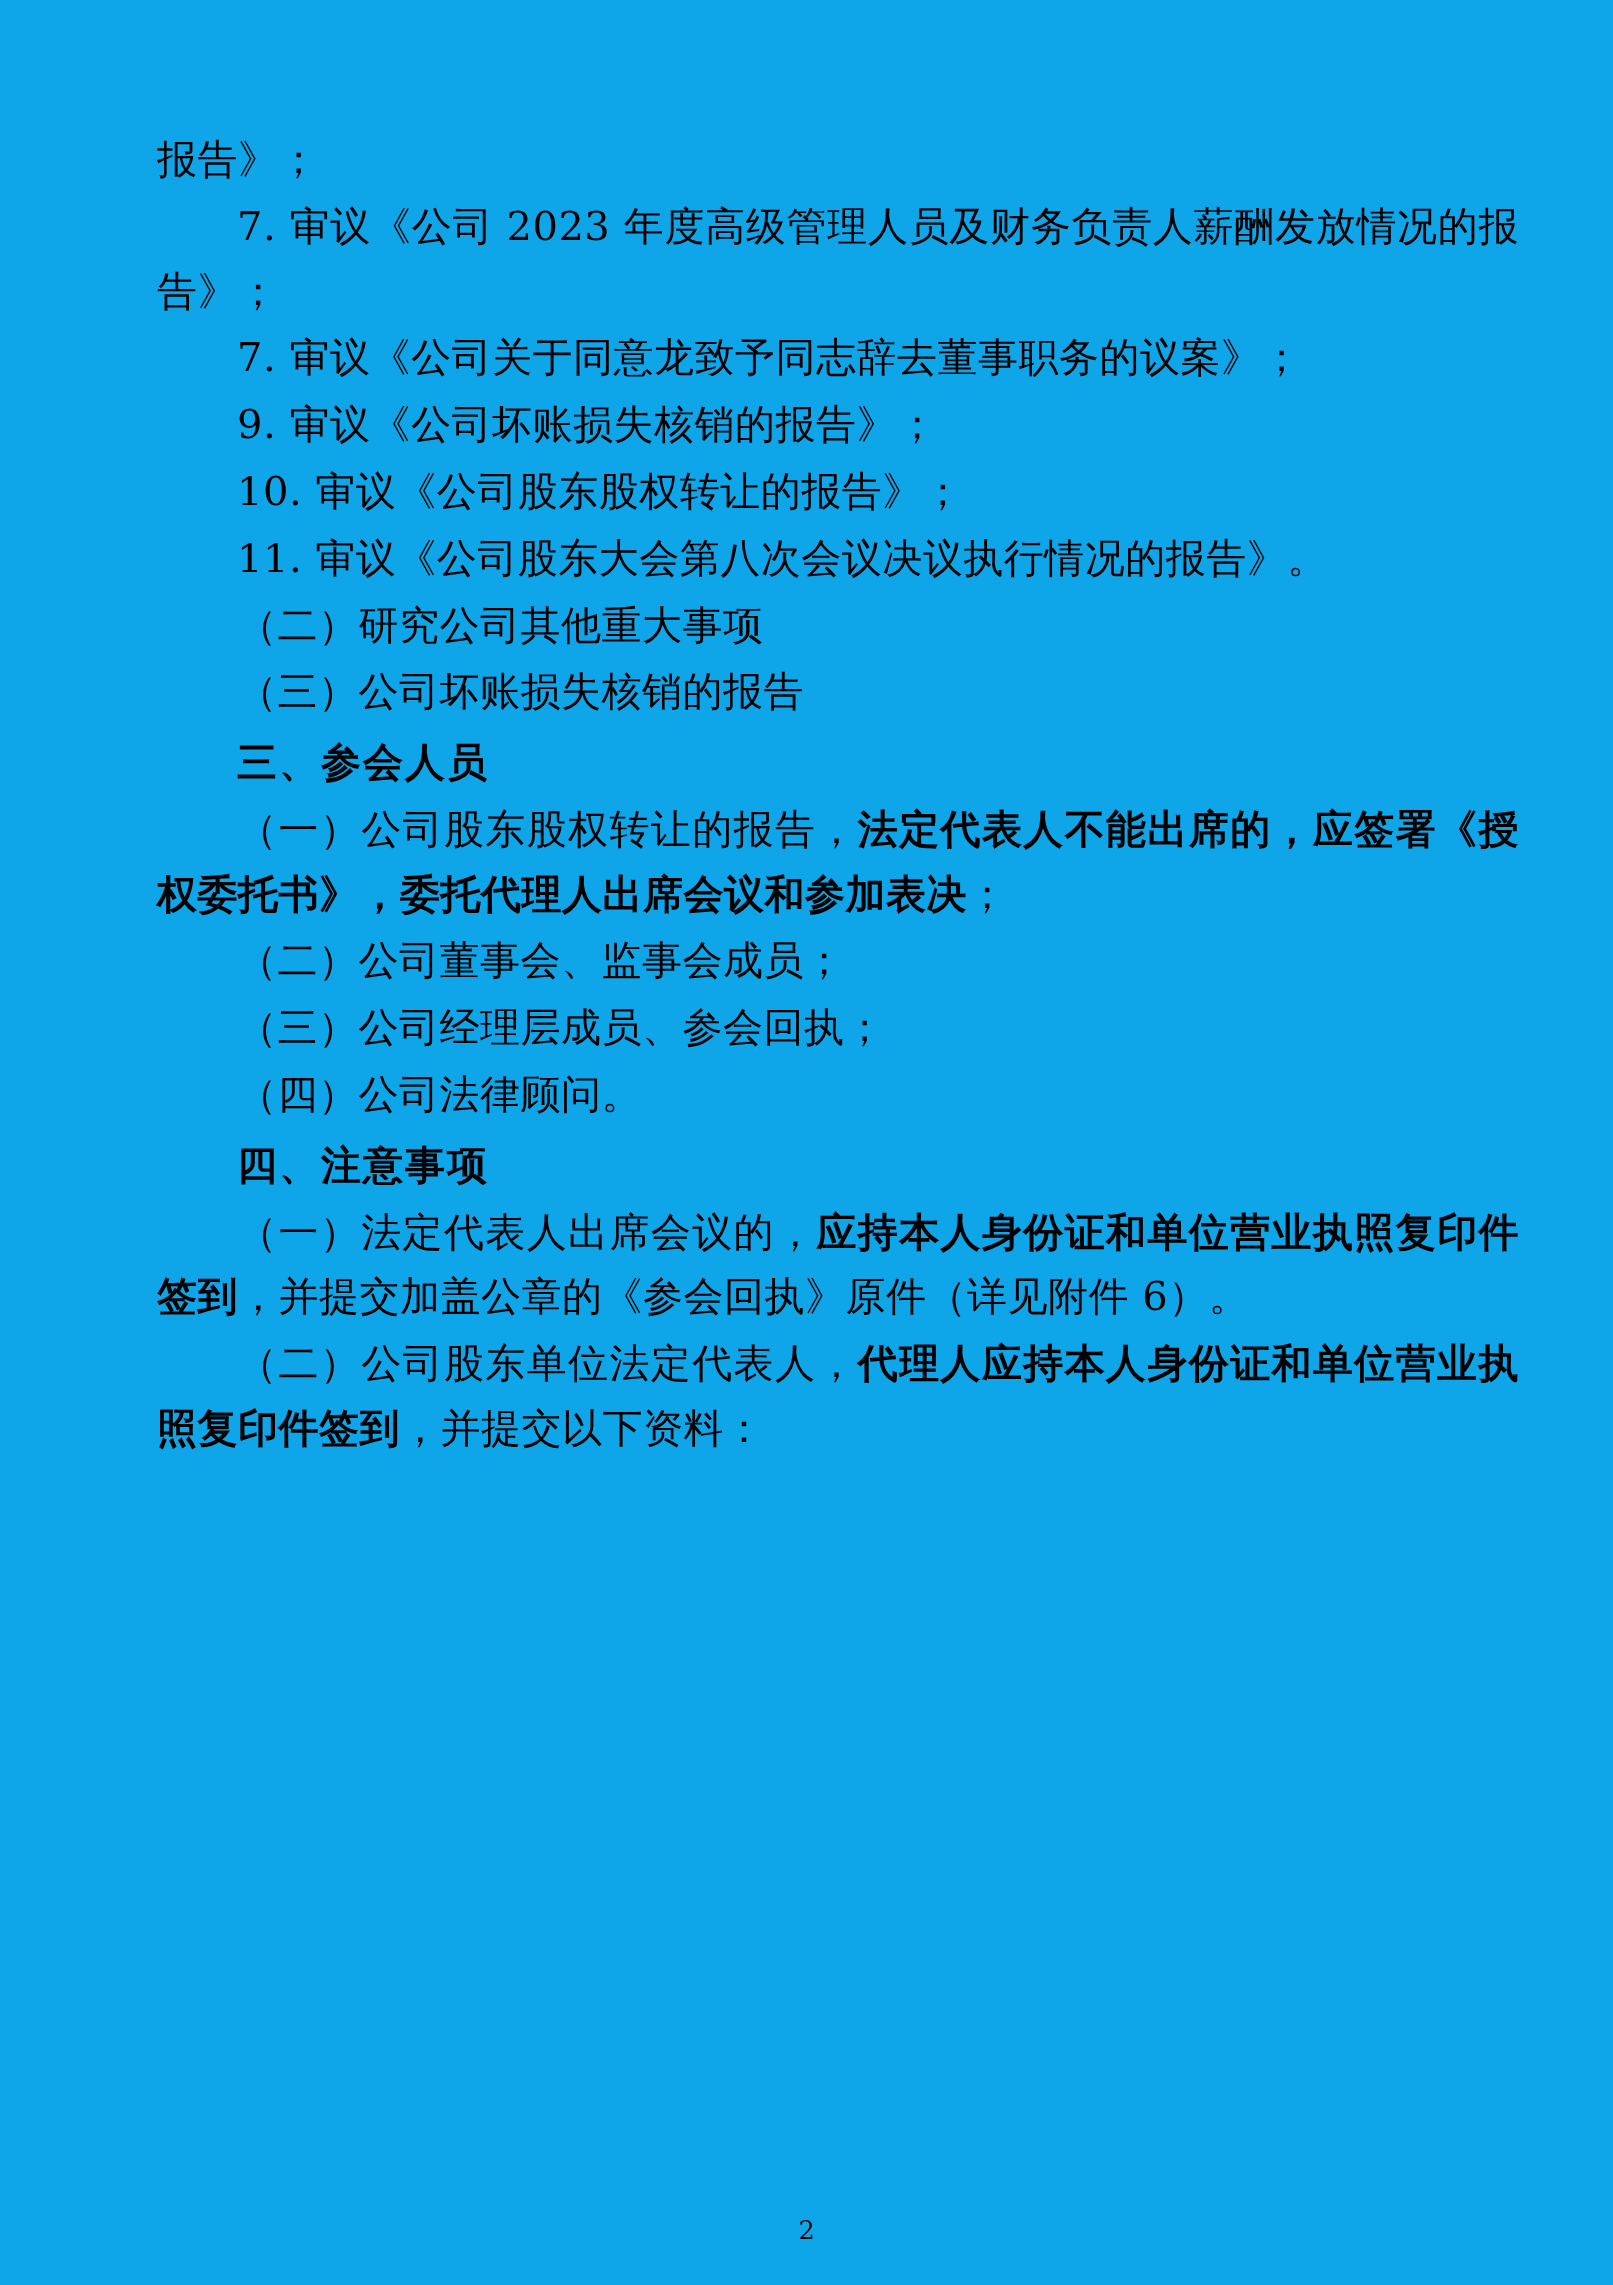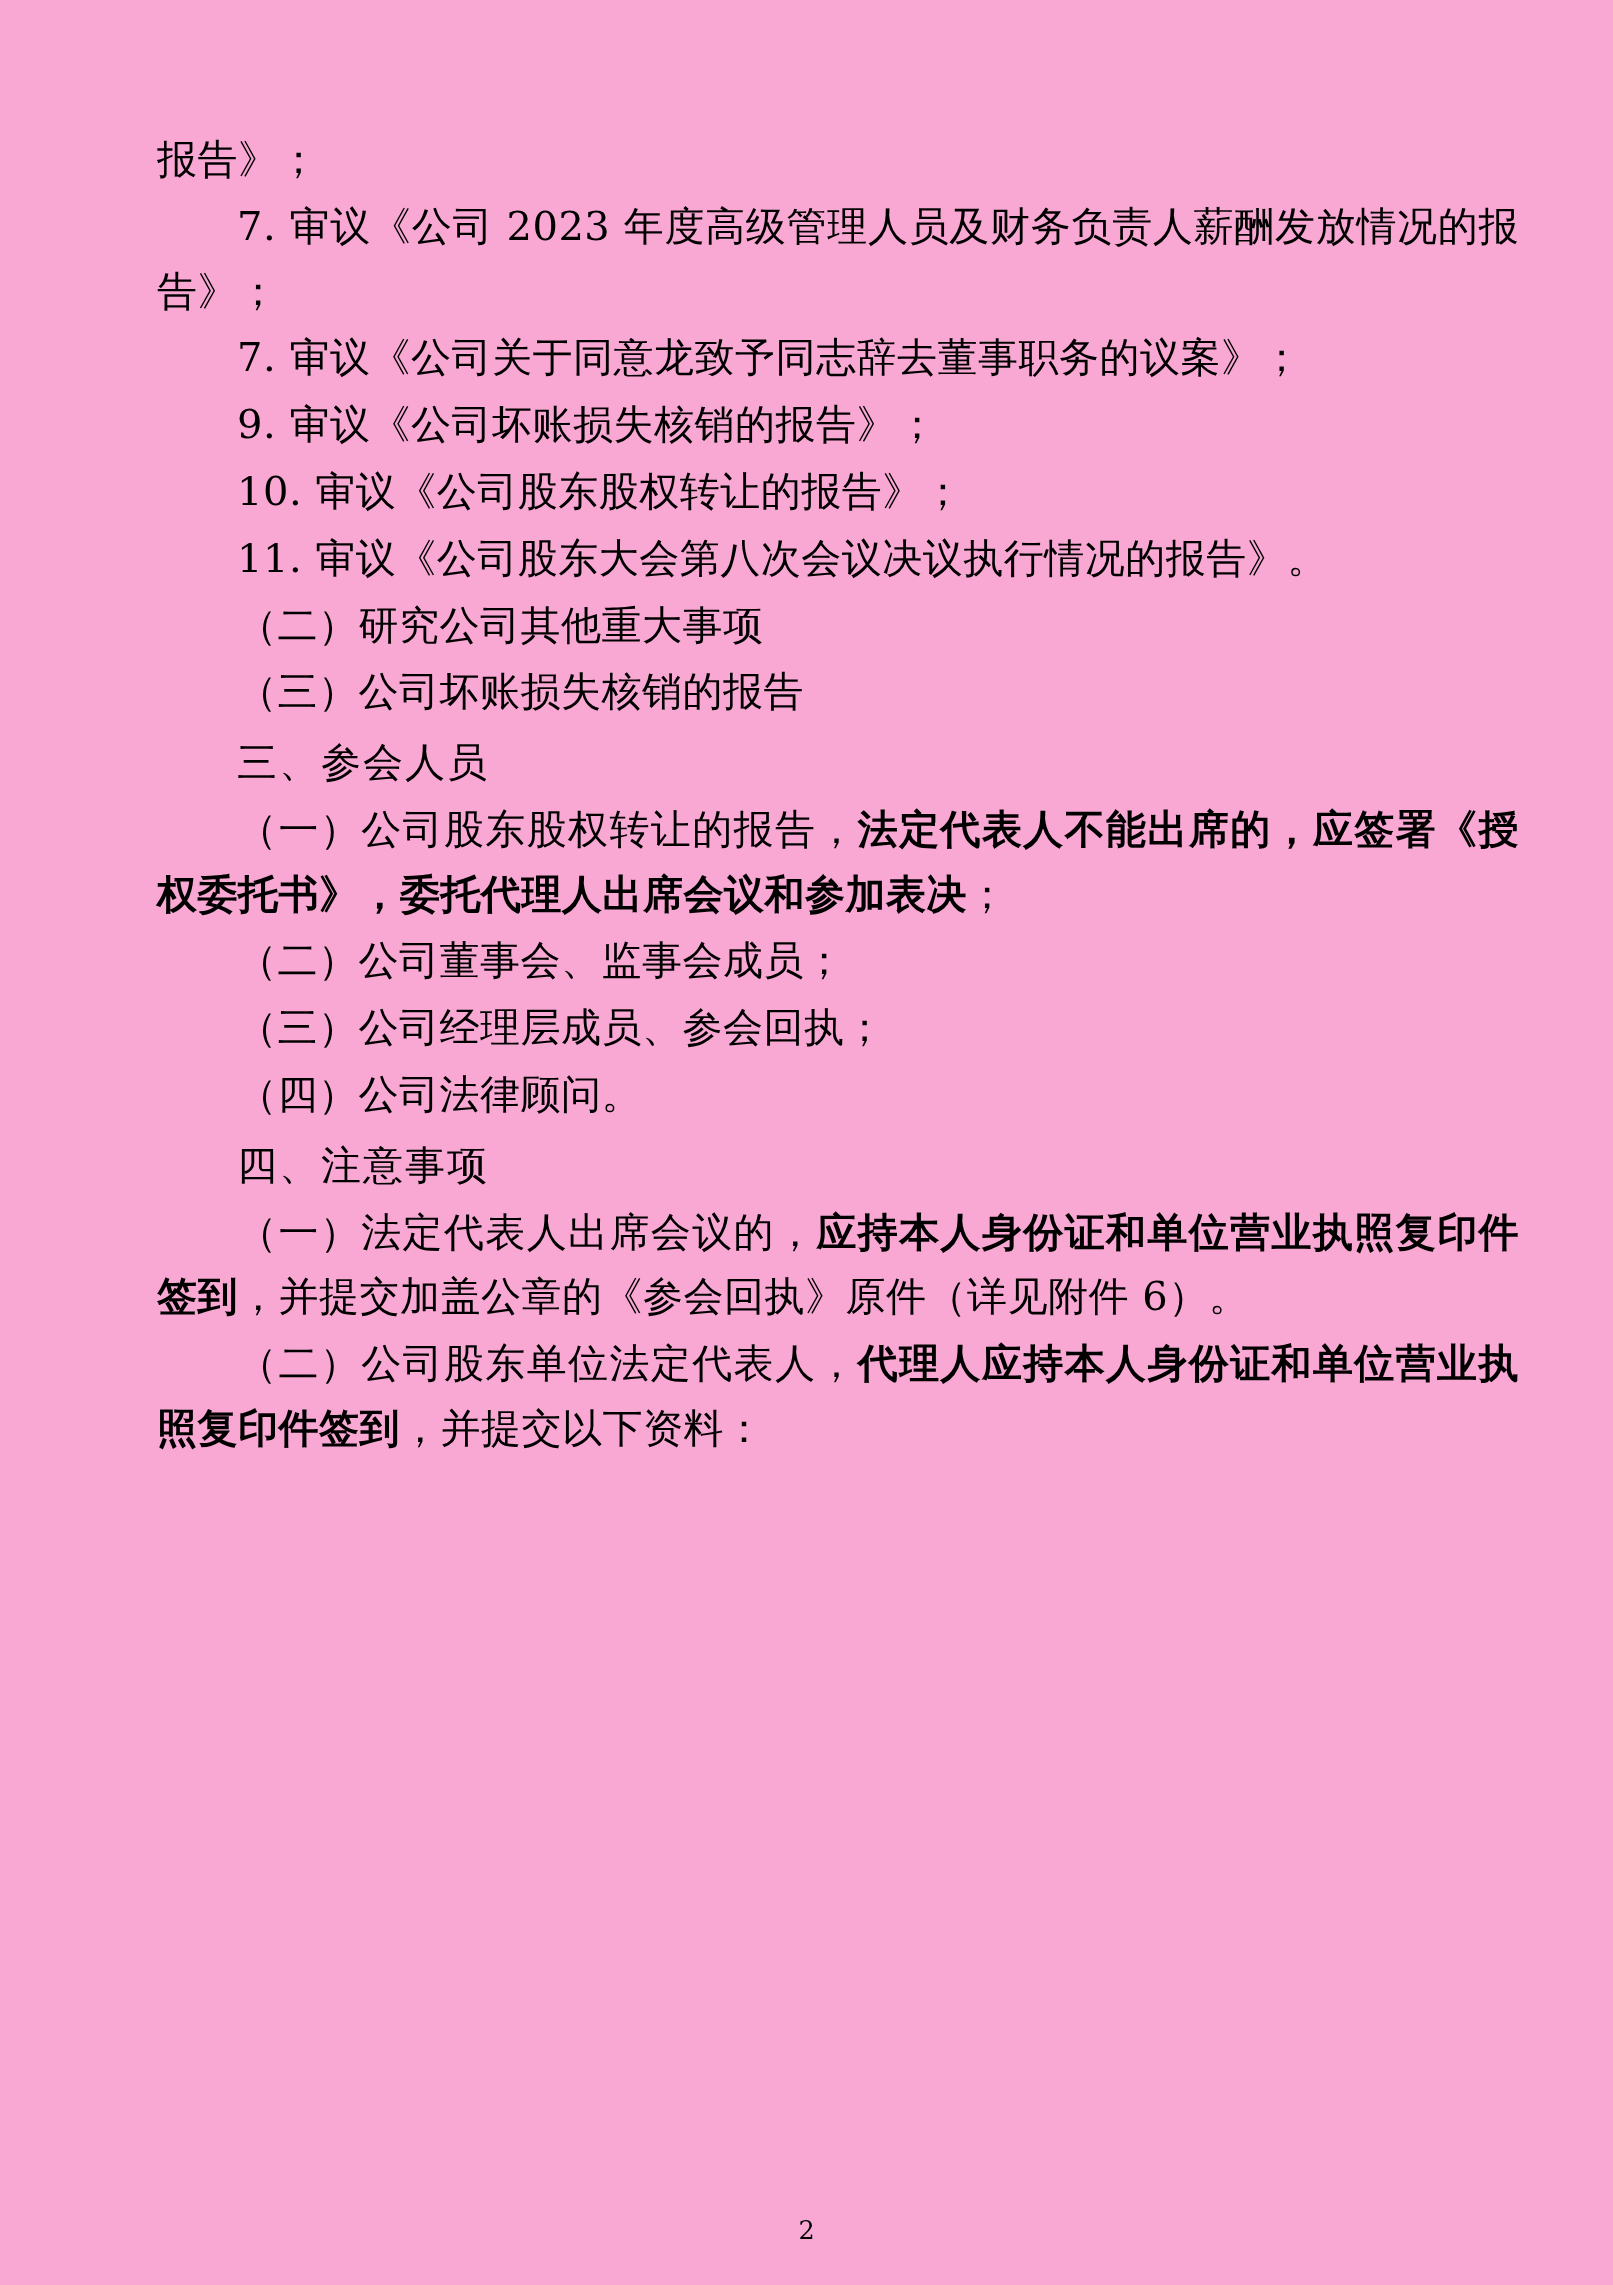--- a/index.html
+++ b/index.html
@@ -8,41 +8,41 @@
     background: #ffffff;
   }
   body {
     font-family: "DejaVu Serif", serif;
     color: #000000;
   }
   .page {
     position: relative;
     width: 1613px;
     height: 2286px;
-    background: #f9a8d4;
+    background: #0ea5e9;
     box-sizing: border-box;
     padding: 127px 94px 88px 157px;
     overflow: hidden;
   }
   .body-text {
     font-size: 40px;
     line-height: 1.62;
     letter-spacing: 0.5px;
     text-align: justify;
     text-justify: inter-ideograph;
   }
   .para {
     margin: 0 0 2px 0;
     text-indent: 2em;
   }
   .para.cont {
     text-indent: 0;
   }
   .heading {
-    font-weight: normal;
+    font-weight: bold;
     text-indent: 2em;
     margin: 5.9px 0 2px 0;
     letter-spacing: 2px;
   }
   .bold {
     font-weight: bold;
   }
   .page-number {
     position: absolute;
     left: 0;

